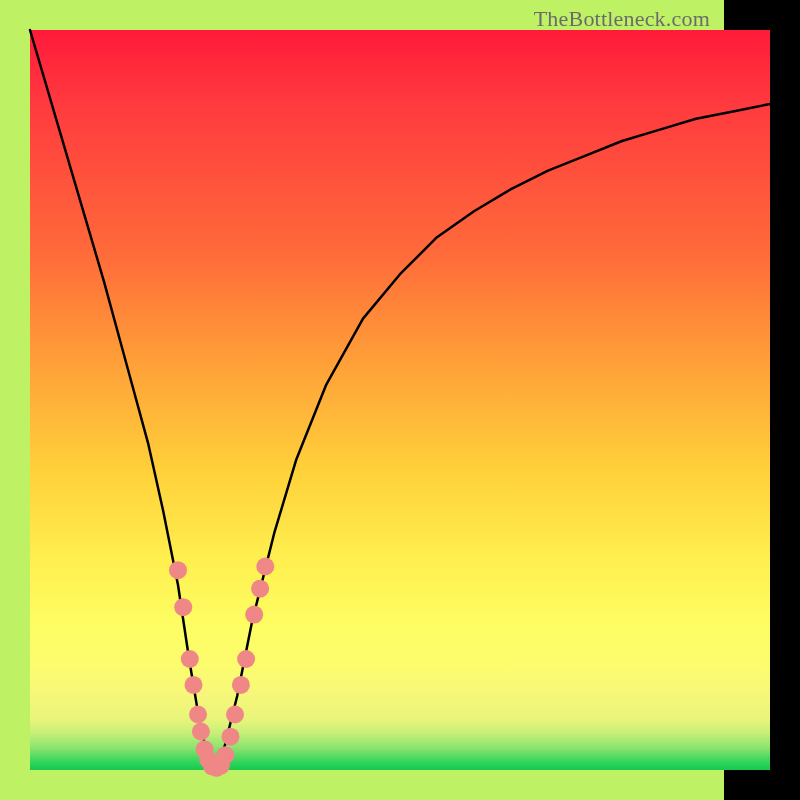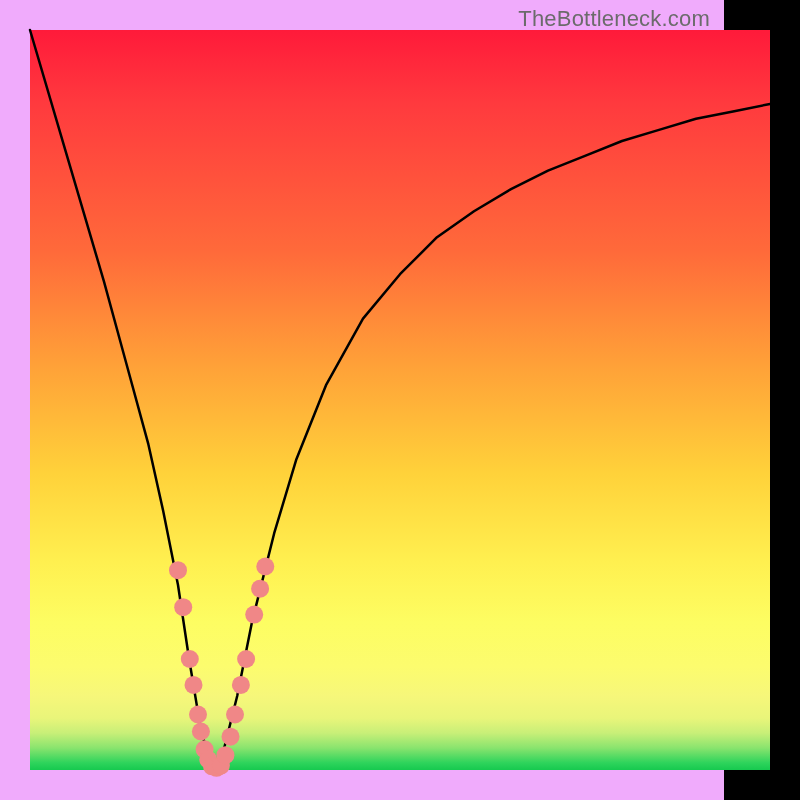--- a/index.html
+++ b/index.html
@@ -10,21 +10,22 @@
     overflow: hidden;
     background: #000;
     font-family: Arial, Helvetica, sans-serif;
   }
   .frame {
     position: absolute;
     left: 0;
     top: 0;
     width: 724px;
     height: 800px;
-    background: #f0abfc;
+    background: #bef264;
+    font-family: Liberation Serif, serif;
   }
   .plot {
     position: absolute;
     left: 30px;
     top: 30px;
     width: 740px;
     height: 740px;
     
     background: linear-gradient(
       to bottom,

